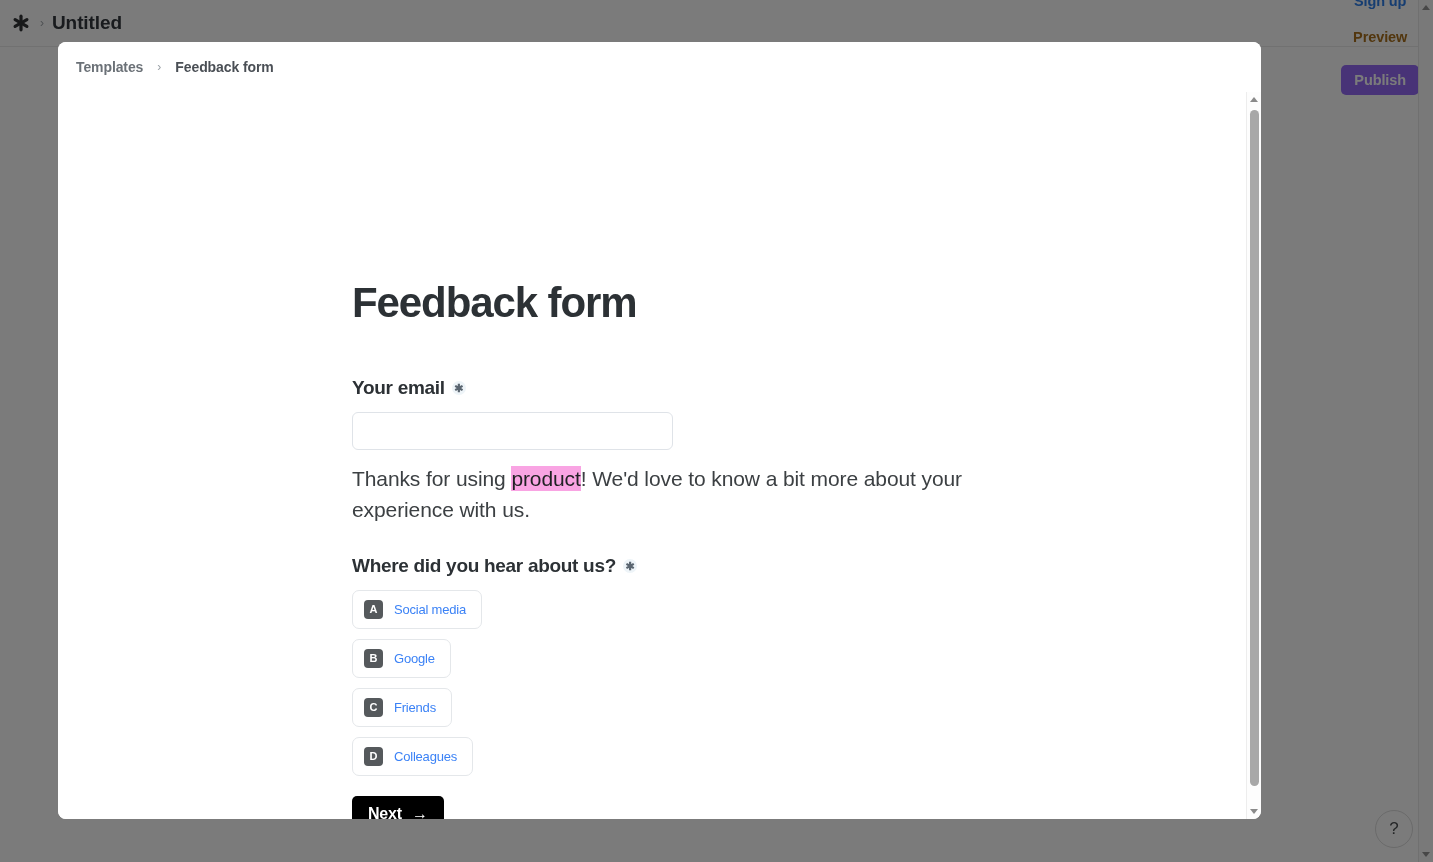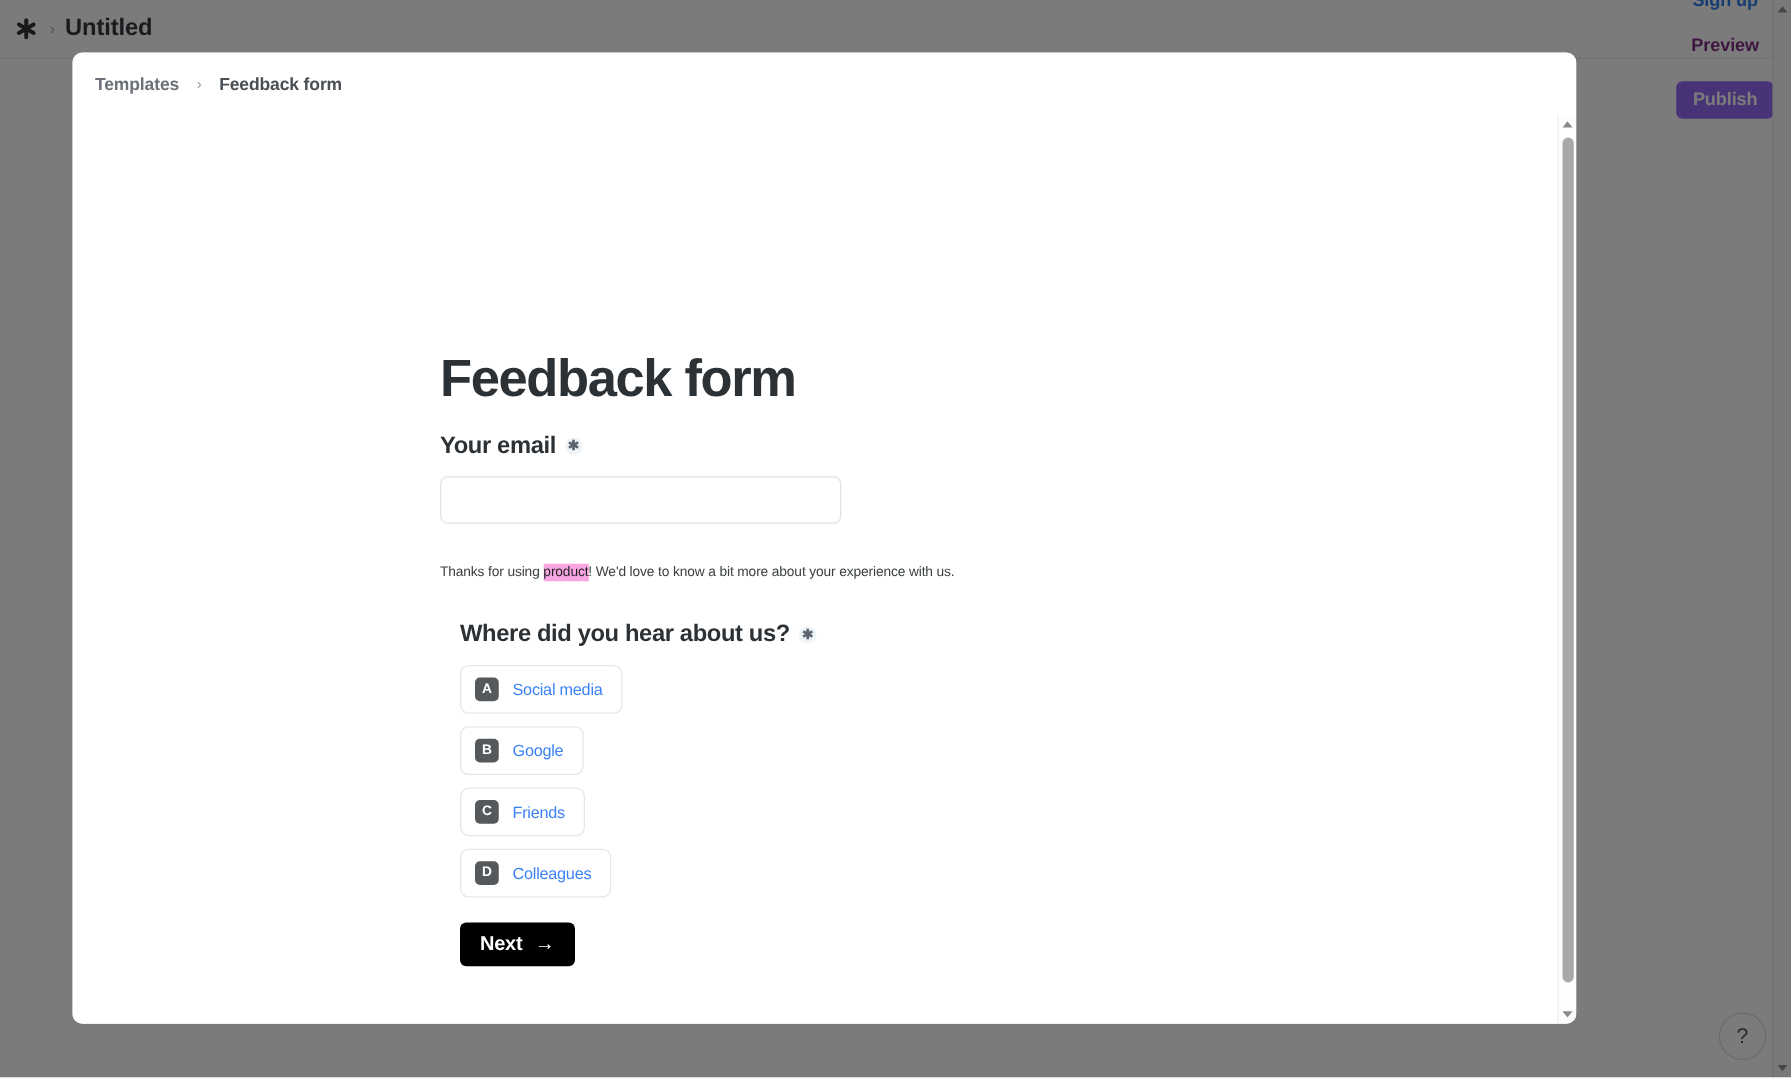--- a/index.html
+++ b/index.html
@@ -73,21 +73,21 @@
   .gear-btn {
     width: 22px; height: 22px;
     display: flex; align-items: center; justify-content: center;
     color: #5f6368;
   }
 
   .tb-link {
     font-size: 14.5px;
     font-weight: 700;
     letter-spacing: -0.1px;
-    color: #701a75;
+    color: #a16207;
   }
   .tb-link.accent { color: #1a73e8; }
 
   .publish-btn {
     background: #8b5cf6;
     color: #ffffff;
     font-size: 14.5px;
     font-weight: 700;
     letter-spacing: -0.1px;
     border: none;
@@ -240,21 +240,21 @@
   }
 
   .form-title {
     font-size: 42px;
     font-weight: 700;
     color: #2c3135;
     letter-spacing: -1.1px;
     line-height: 1.1;
   }
 
-  .field-block { margin-top: 20px; }
+  .field-block { margin-top: 51px; }
 
   .field-label {
     font-size: 19px;
     font-weight: 700;
     color: #2c3135;
     letter-spacing: -0.3px;
     display: flex;
     align-items: center;
     gap: 7px;
   }
@@ -278,34 +278,34 @@
     border-radius: 6px;
     background: #ffffff;
     font-family: "Liberation Sans", sans-serif;
     font-size: 15px;
     color: #2c3135;
     padding: 0 11px;
     outline: none;
   }
 
   .helper-text {
-    margin-top: 32px;
-    font-size: 11px;
+    margin-top: 14px;
+    font-size: 21px;
     color: #3c4043;
     line-height: 1.45;
     letter-spacing: -0.1px;
   }
 
   .hl {
     background: #f9a4e3;
     color: #1f2123;
     padding: 1px 0;
   }
 
-  .q-block { margin-top: 30px; margin-left: 16px; }
+  .q-block { margin-top: 30px; }
 
   .choices {
     margin-top: 13px;
     display: flex;
     flex-direction: column;
     align-items: flex-start;
     gap: 10px;
   }
 
   .choice {

